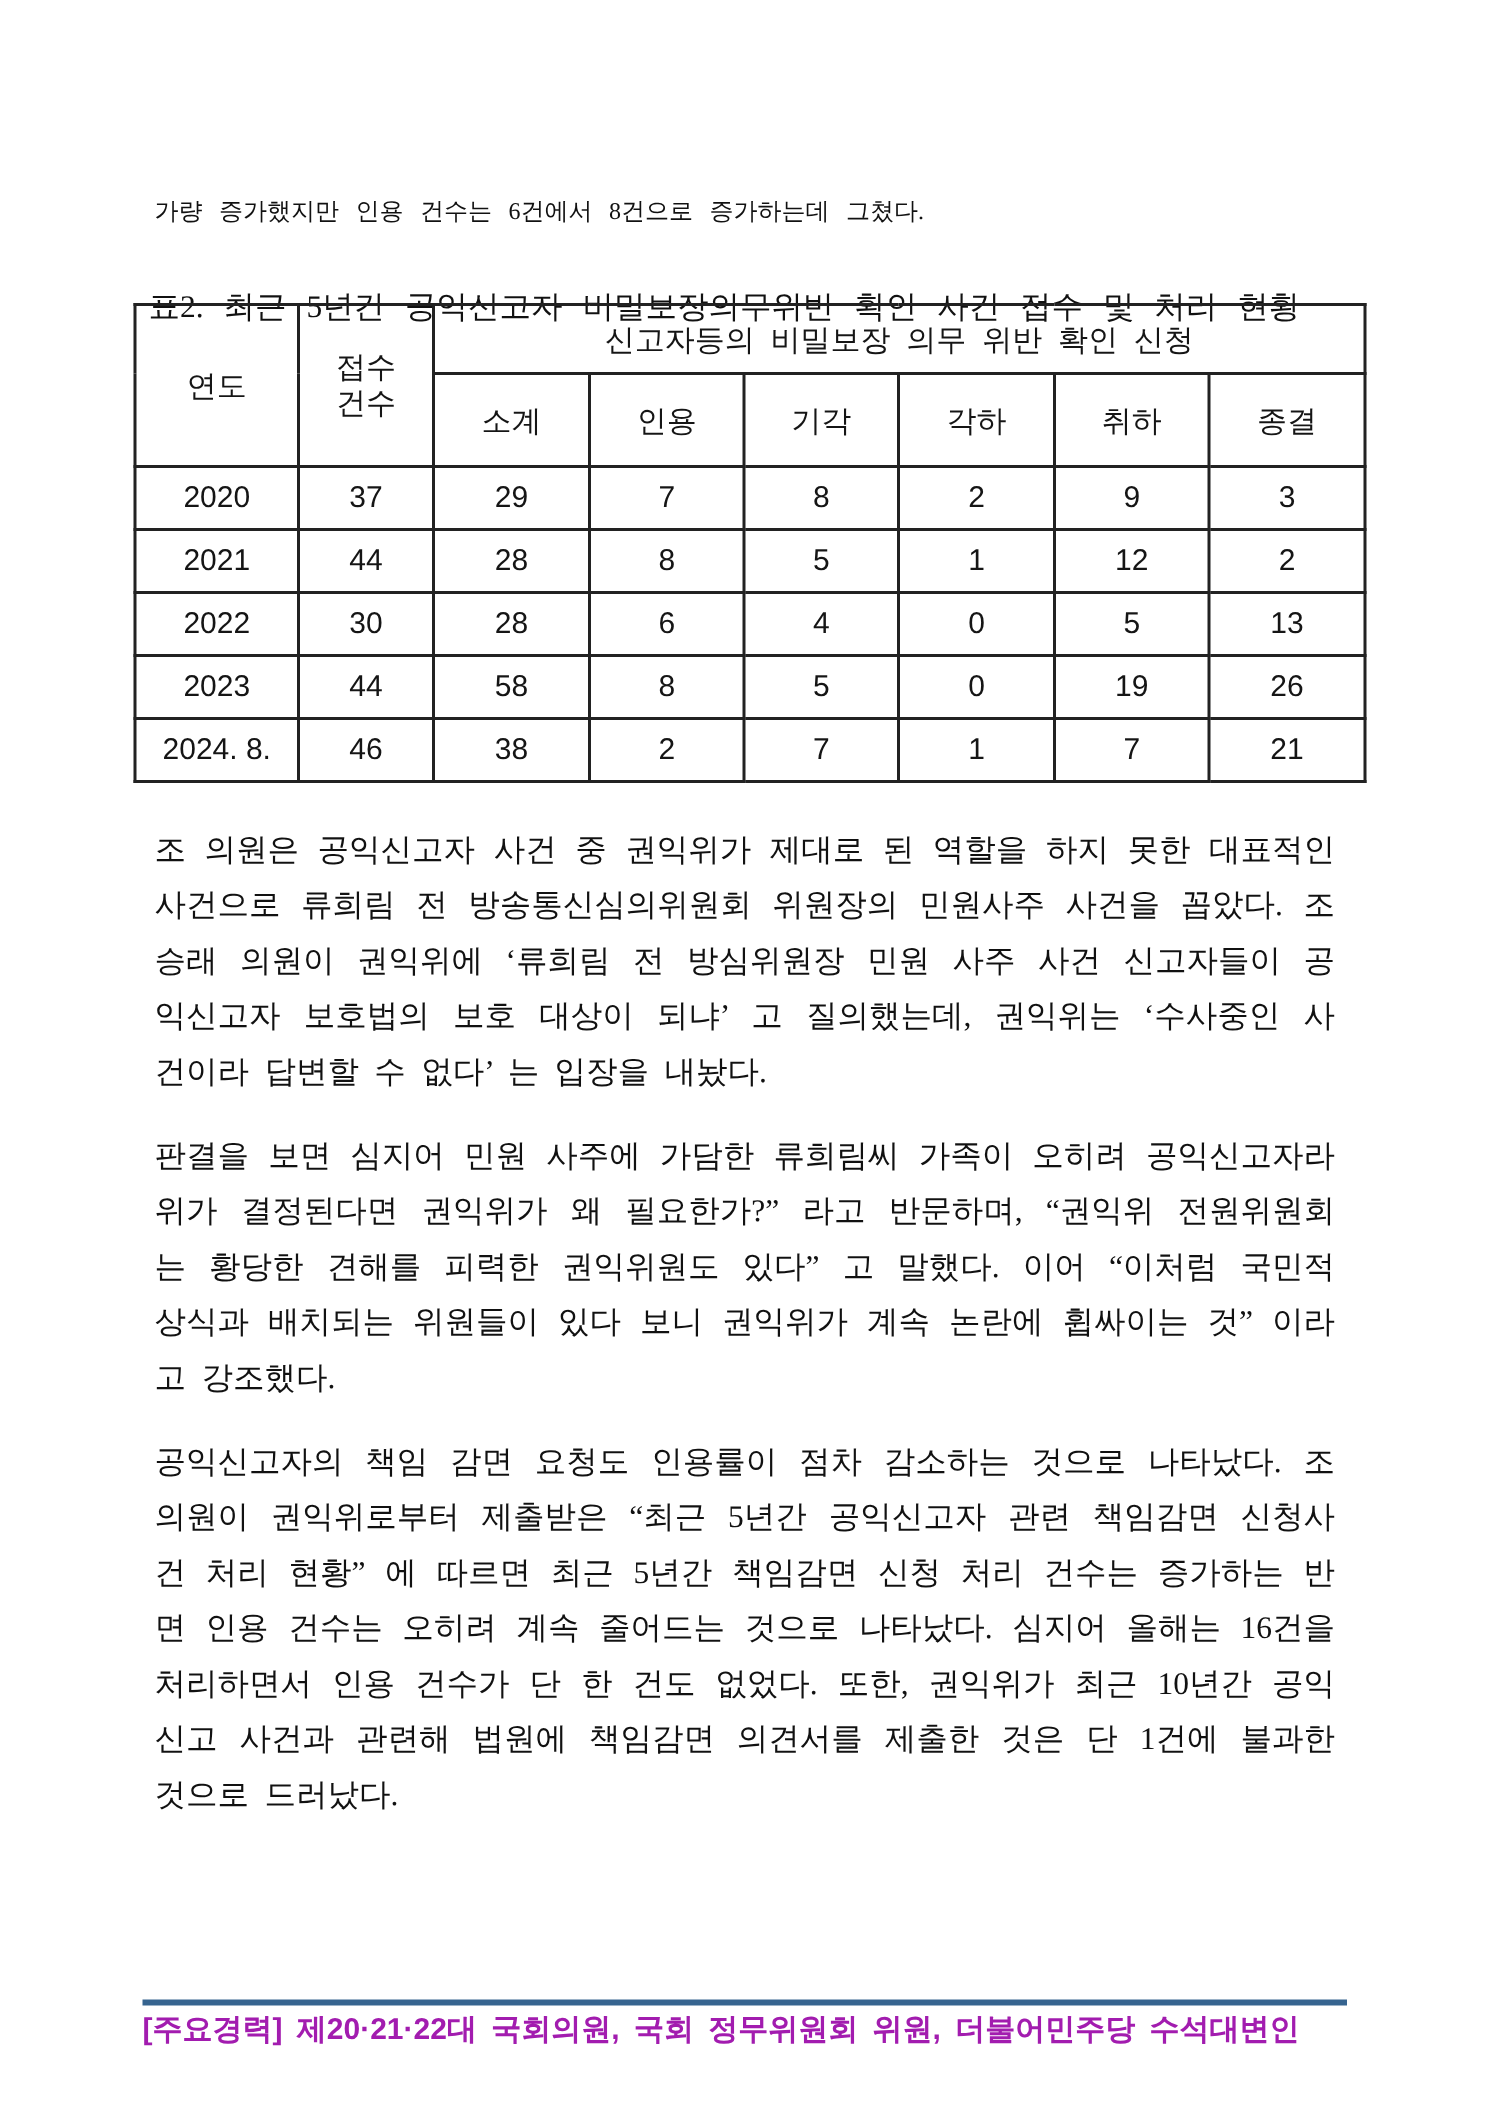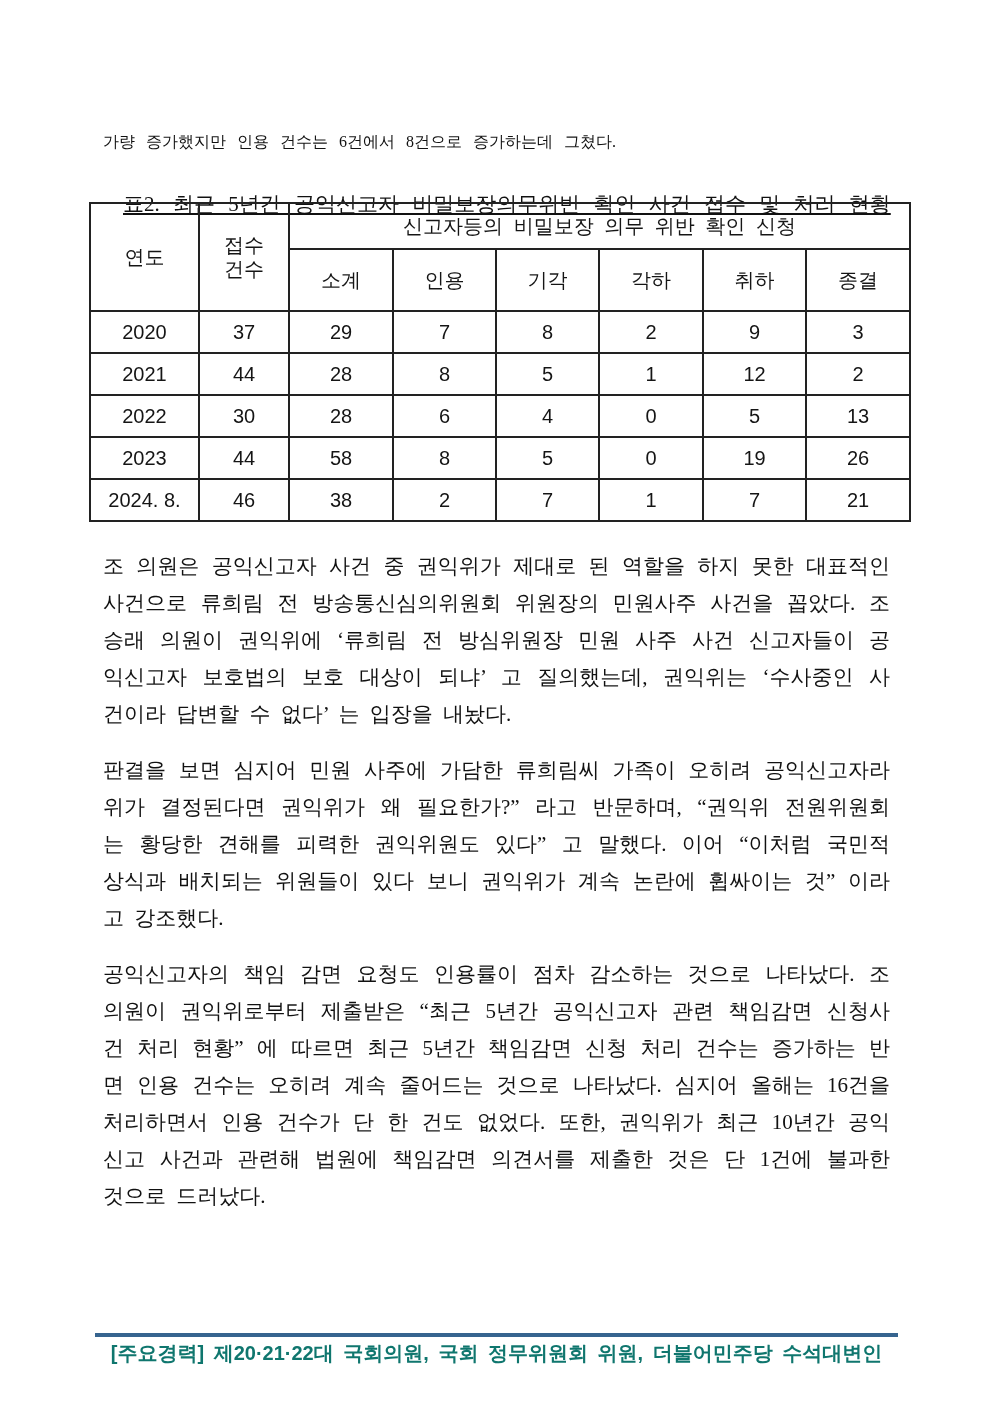--- a/index.html
+++ b/index.html
@@ -9,24 +9,23 @@
     color:#111111;position:relative;overflow:hidden;
   }
   .page{position:absolute;inset:0;width:992px;height:1403px;}
 
   .intro{
     position:absolute;top:107px;left:103px;width:800px;
     font-size:16px;line-height:37px;word-spacing:7px;
     text-align:left;white-space:nowrap;
   }
   .table-title{
-    position:absolute;top:168px;left:123px;width:800px;
+    position:absolute;top:168px;left:99px;width:800px;
     font-size:21px;line-height:30px;word-spacing:8px;
     white-space:nowrap;
-    text-decoration:underline;
   }
 
   table.report{
     position:absolute;top:202px;left:89px;width:820px;height:301px;
     border-collapse:collapse;table-layout:fixed;
     font-family:"Liberation Sans","DejaVu Sans",sans-serif;
     font-size:20px;color:#151515;
   }
   table.report th,table.report td{
     border:2px solid #222222;text-align:center;vertical-align:middle;
@@ -48,22 +47,22 @@
     word-spacing:2px;
   }
   .line.last{text-align-last:left;word-spacing:5px;}
 
   .footer-rule{
     position:absolute;top:1333px;left:95px;width:803px;height:4px;
     background:#36648f;
   }
   .footer-text{
     position:absolute;top:1340px;left:95px;width:803px;
-    text-align:center;font-family:"Liberation Sans","DejaVu Sans",sans-serif;
-    font-size:20px;font-weight:bold;line-height:26px;color:#0f766e;
+    font-family:"Liberation Sans","DejaVu Sans",sans-serif;
+    font-size:20px;font-weight:bold;line-height:26px;color:#a21caf;
     word-spacing:4px;white-space:nowrap;
   }
 </style>
 </head>
 <body>
 
 <div class="page">
 
   <p class="intro">가량 증가했지만 인용 건수는 6건에서 8건으로 증가하는데 그쳤다.</p>
 

